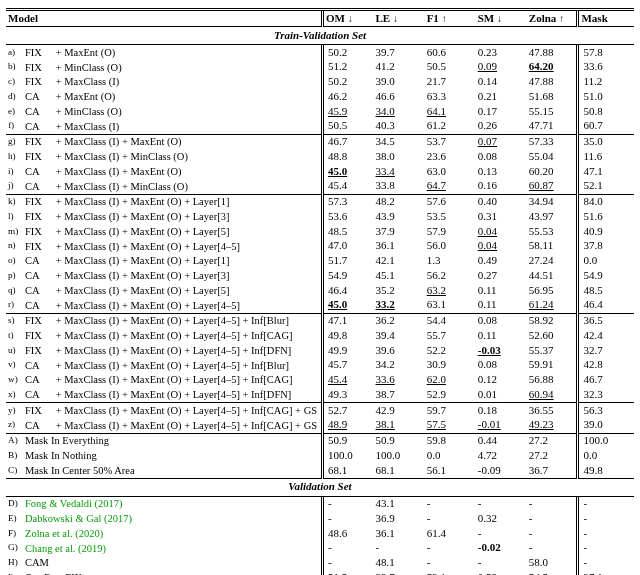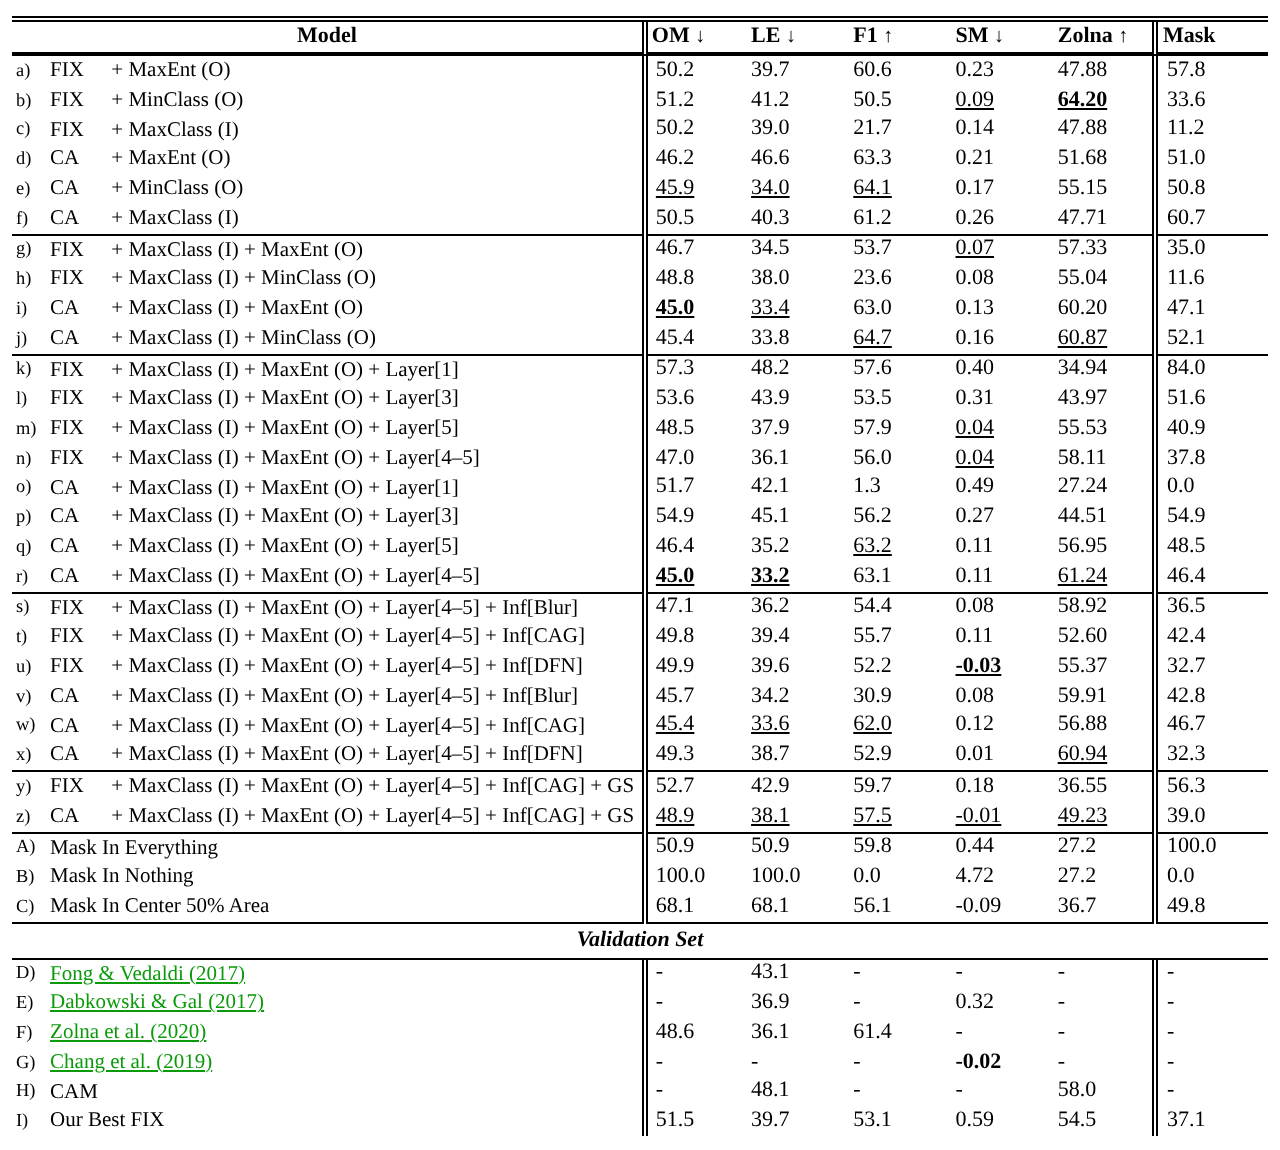--- a/index.html
+++ b/index.html
@@ -43,21 +43,21 @@
     font-style: italic;
     font-weight: bold;
     padding: 1.5px 0;
   }
 
   .val { display:inline-block; min-width:34px; }
   .bold { font-weight: bold; }
   .underline { text-decoration: underline; }
   .lblcell { font-size: 9.2px; }
 
-  .cite { color: #0a9a0a; text-decoration: underline; }
+  .cite { color: #0a9a0a; }
   .dsep-left  { border-left: 3px double #000; padding-left:4px;}
   .dsep-left-th { border-left: 3px double #000; }
 
   .arrow { font-size: 10px; }
 
   .model-cell { font-size: 10.5px; }
 </style>
 </head>
 <body>
 
@@ -72,32 +72,35 @@
     <col class="num-col">
         <col class="num-col">
         <col class="mask-col">
   </colgroup>
 
   <tbody>
         <tr class="double-top">
           <td colspan="8" style="height:0;padding:0"></td>
         </tr>
   <tr>
-    <th class="hdr-cell" colspan="2" style="text-align:center;font-weight:bold">Model</th>
+    <th class="hdr-cell" colspan="2" style="text-align:left;font-weight:bold">Model</th>
     <th class="hdr-cell dsep-left-th"><span>OM</span> <span class="arrow">↓</span></th>
     <th class="hdr-cell"><span>LE</span> <span class="arrow">↓</span></th>
     <th class="hdr-cell"><span>F1</span> <span class="arrow">↑</span></th>
     <th class="hdr-cell"><span>SM</span> <span class="arrow">↓</span></th>
     <th class="hdr-cell"><span>Zolna</span> <span class="arrow">↑</span></th>
     <th class="hdr-cell dsep-left-th">Mask</th>
   </tr>
   <tr class="rule-thin">
           <td colspan="8" style="height:0;padding:0"></td>
         </tr>
 
+  <tr class="section-row">
+    <td colspan="8">Train-Validation Set</td>
+  </tr>
   <tr class="rule-thin">
           <td colspan="8" style="height:0;padding:0"></td>
         </tr>
 
   </tbody>
       <tbody id="trainval-body">
         <tr>
           <td class="lblcell">a)</td>
           <td class="model-cell"><span style="display:inline-block;width:28px">FIX</span> + MaxEnt (O)</td>
           <td class="dsep-left"><span class="val">50.2</span></td>

